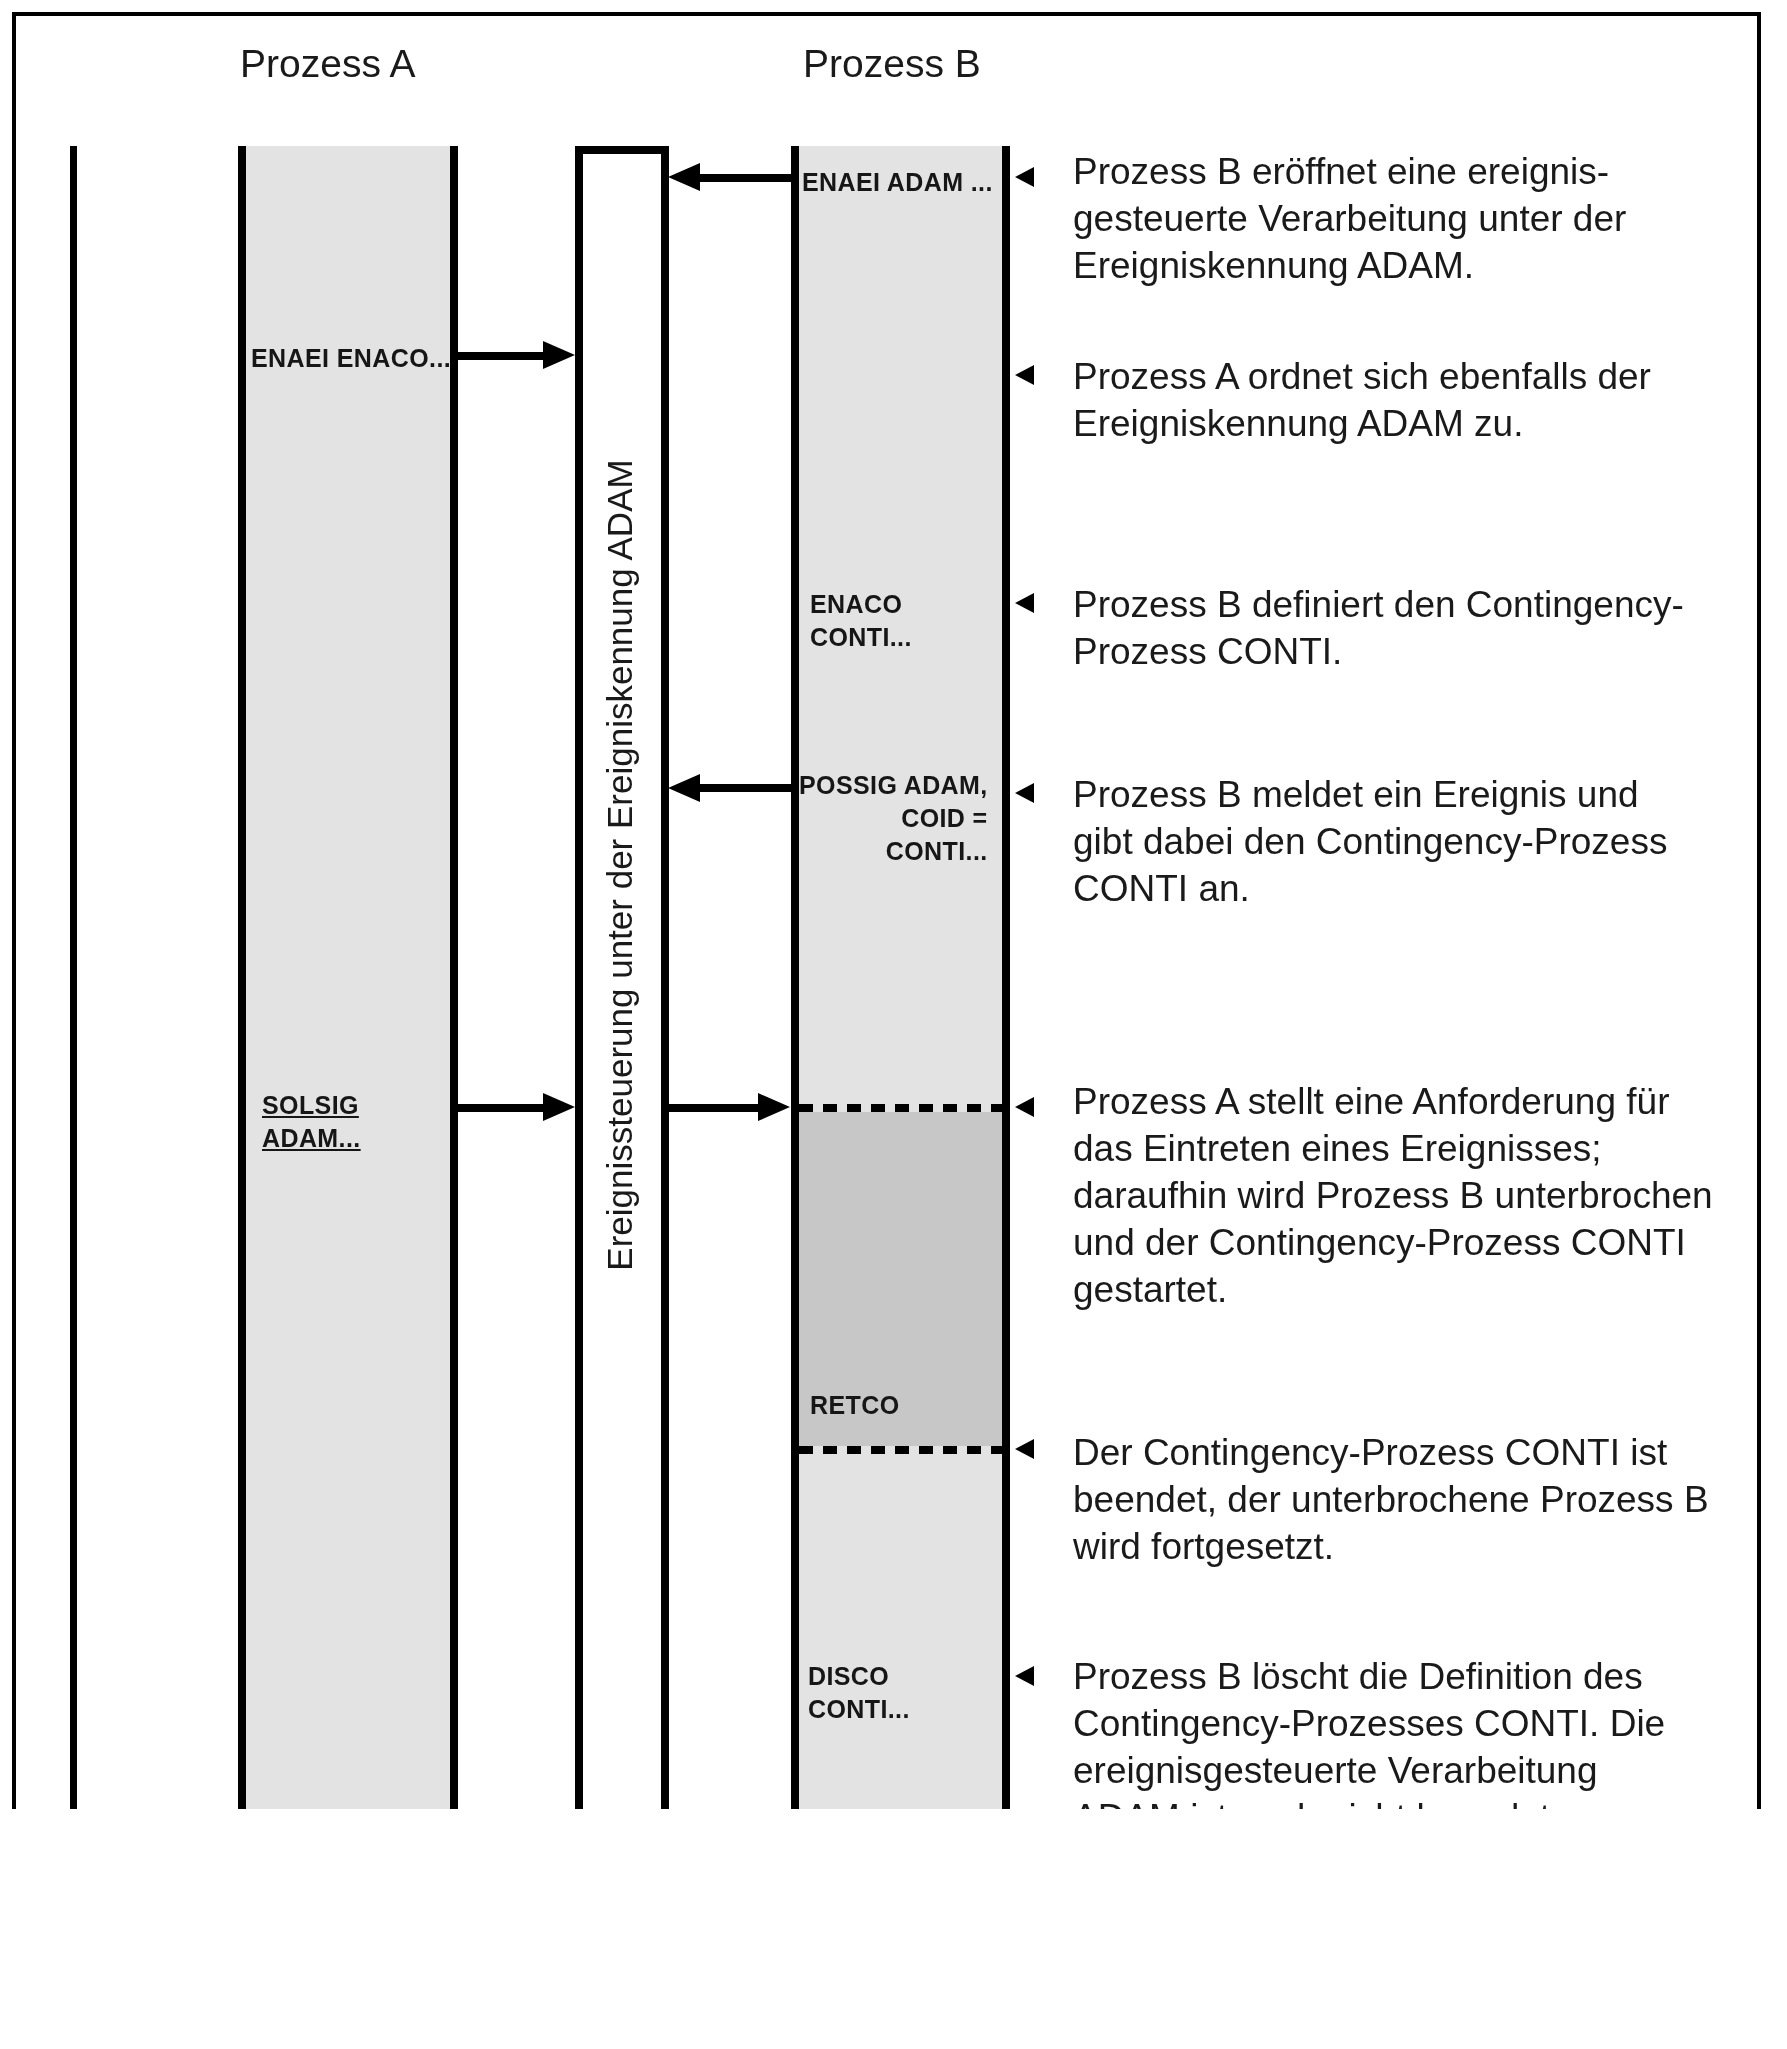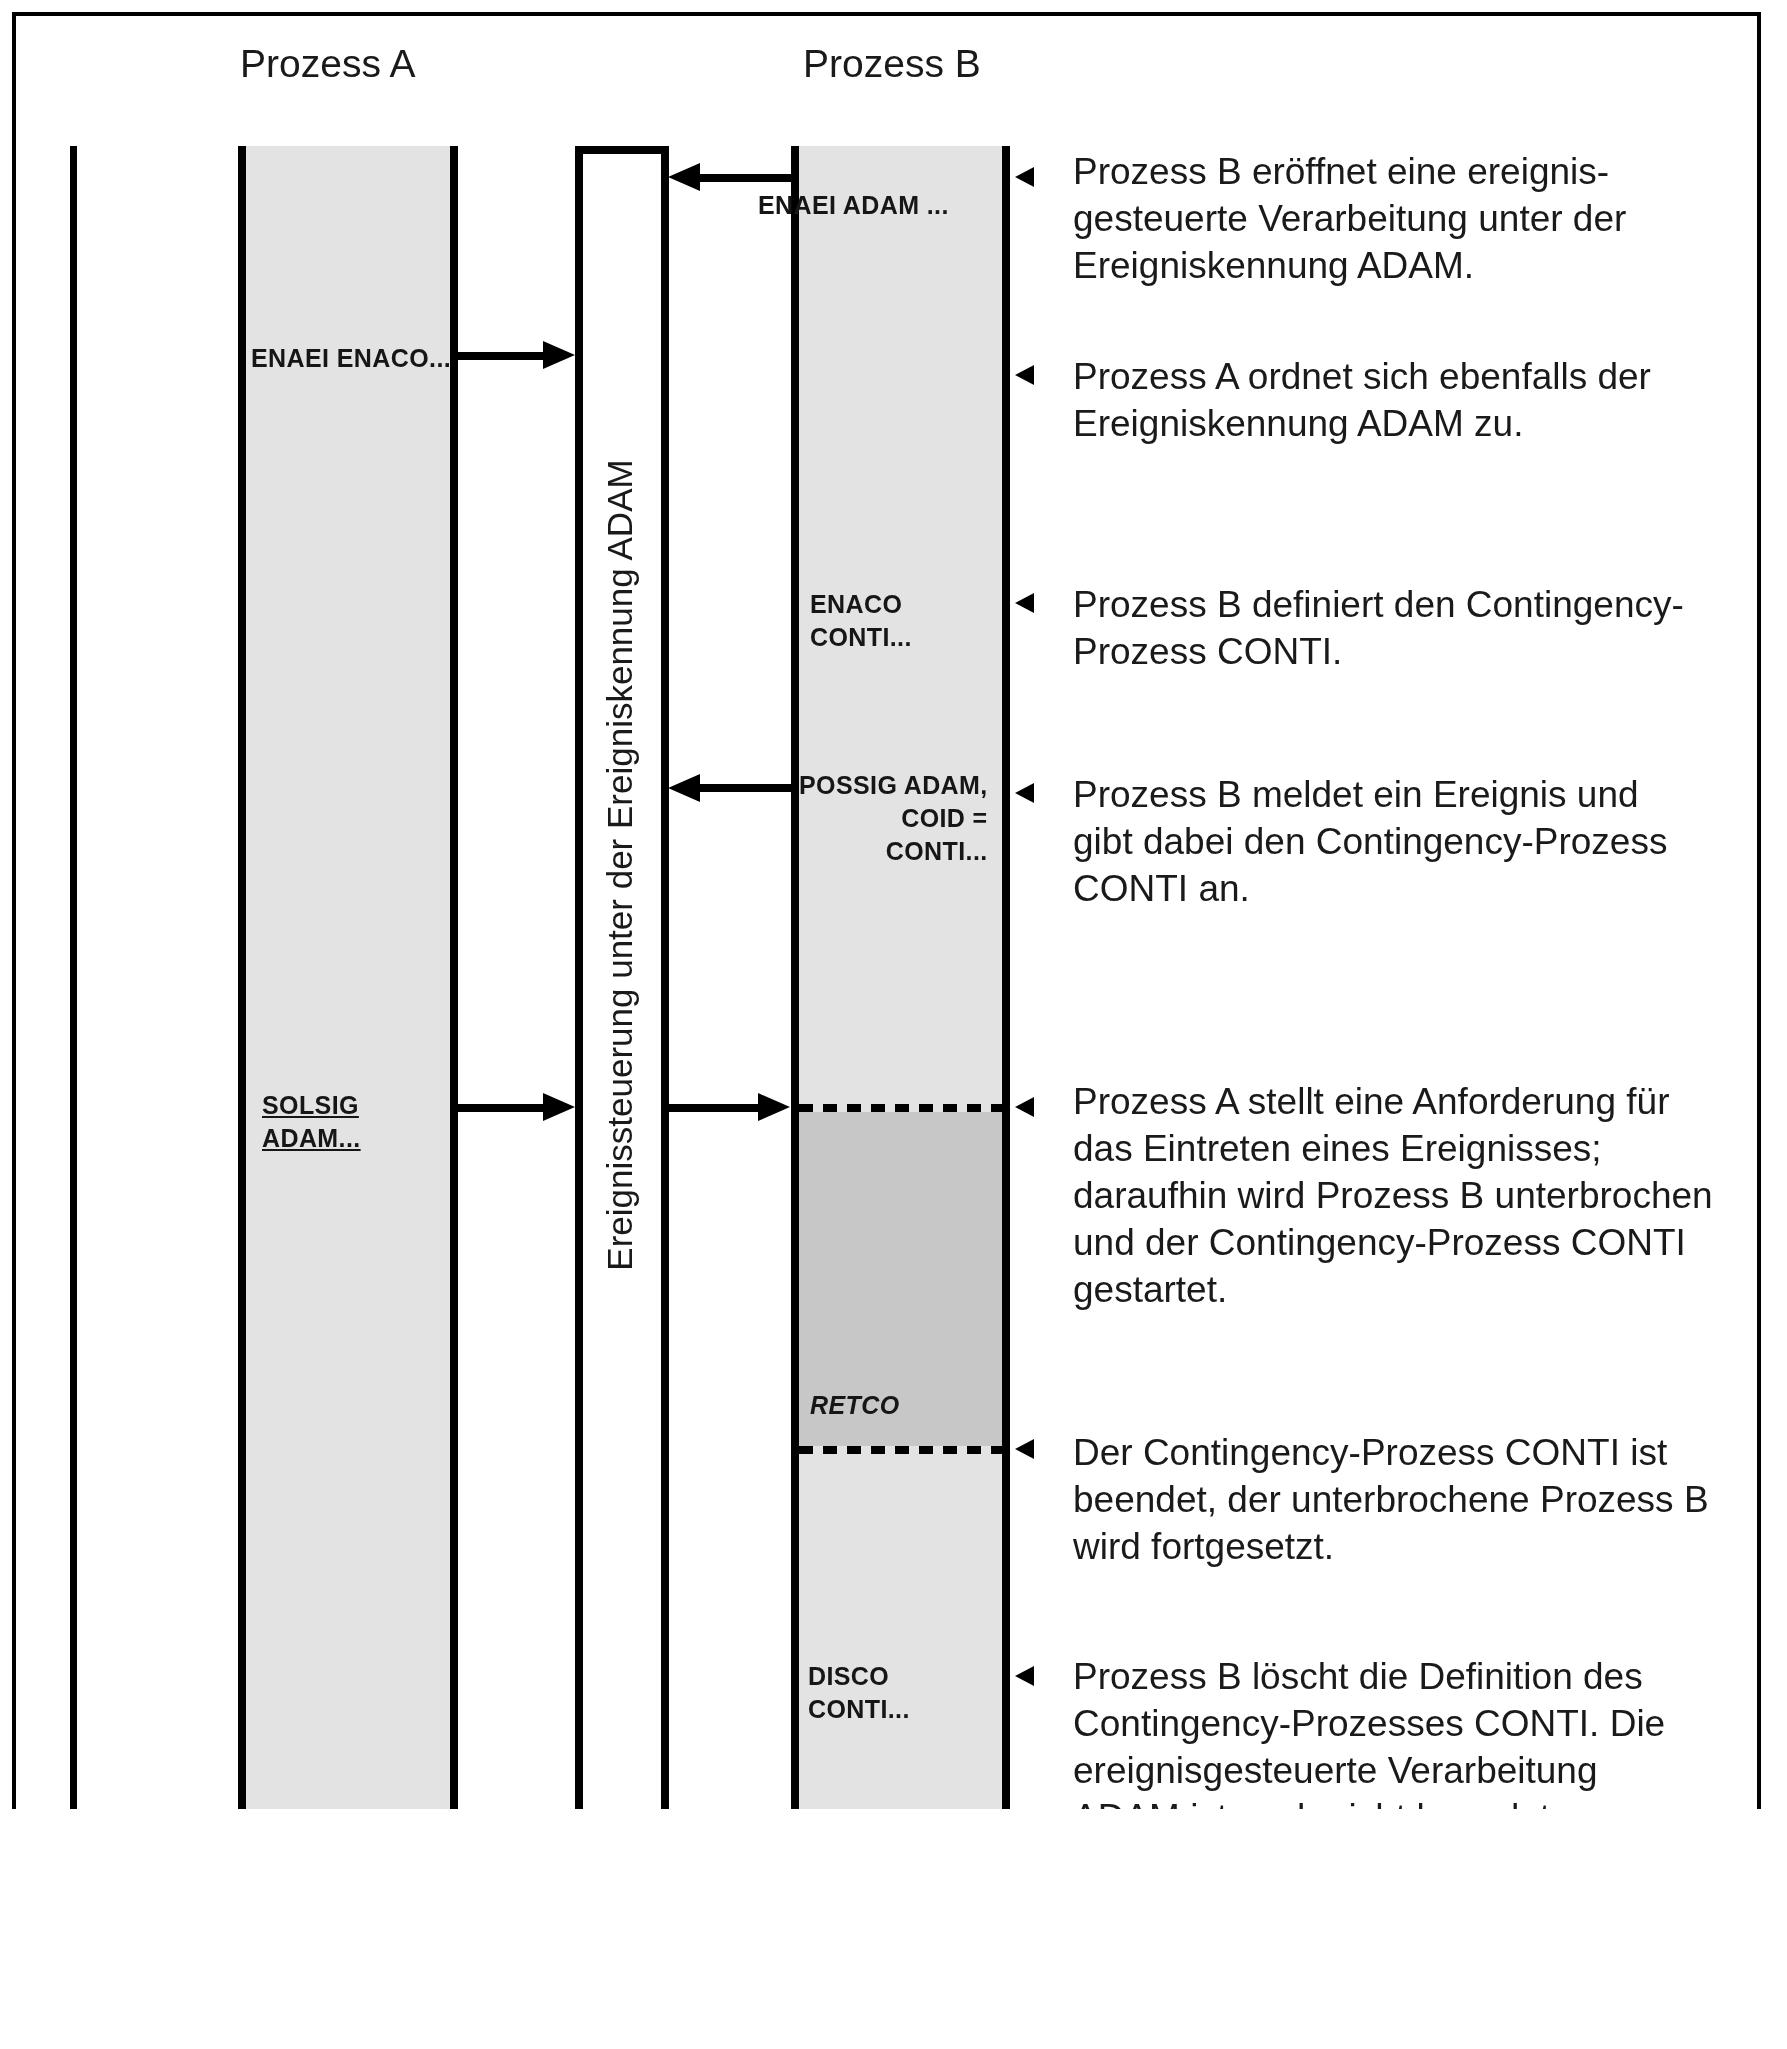--- a/index.html
+++ b/index.html
@@ -110,30 +110,30 @@
 
   <div class="tri-left" style="left:668px;top:774px;"></div>
   <div class="h-line" style="left:696px;top:784px;width:95px;"></div>
 
   <div class="h-line" style="left:458px;top:1104px;width:88px;"></div>
   <div class="tri-right" style="left:543px;top:1093px;"></div>
 
   <div class="h-line" style="left:669px;top:1104px;width:93px;"></div>
   <div class="tri-right" style="left:758px;top:1093px;"></div>
 
-  <div class="bar-label" style="left:758px;top:166px;margin-top:23px;">ENAEI ADAM ...</div>
+  <div class="bar-label" style="left:802px;top:166px;">ENAEI ADAM ...</div>
   <div class="bar-label" style="left:251px;top:342px;">ENAEI ENACO...</div>
   <div class="bar-label" style="left:810px;top:588px;">ENACO
 CONTI...</div>
   <div class="bar-label" style="left:799px;top:769px;text-align:right;">POSSIG ADAM,
 COID =
 CONTI...</div>
   <div class="bar-label" style="left:262px;top:1089px;text-decoration:underline;">SOLSIG
 ADAM...</div>
-  <div class="bar-label" style="left:810px;top:1389px;font-style:italic;">RETCO</div>
+  <div class="bar-label" style="left:810px;top:1389px;">RETCO</div>
   <div class="bar-label" style="left:808px;top:1660px;">DISCO
 CONTI...</div>
 
   <div class="ann-marker" style="top:167px;"></div>
   <div class="ann-text" style="top:148px;">Prozess B eröffnet eine ereignis-
 gesteuerte Verarbeitung unter der
 Ereigniskennung ADAM.</div>
 
   <div class="ann-marker" style="top:365px;"></div>
   <div class="ann-text" style="top:353px;">Prozess A ordnet sich ebenfalls der

